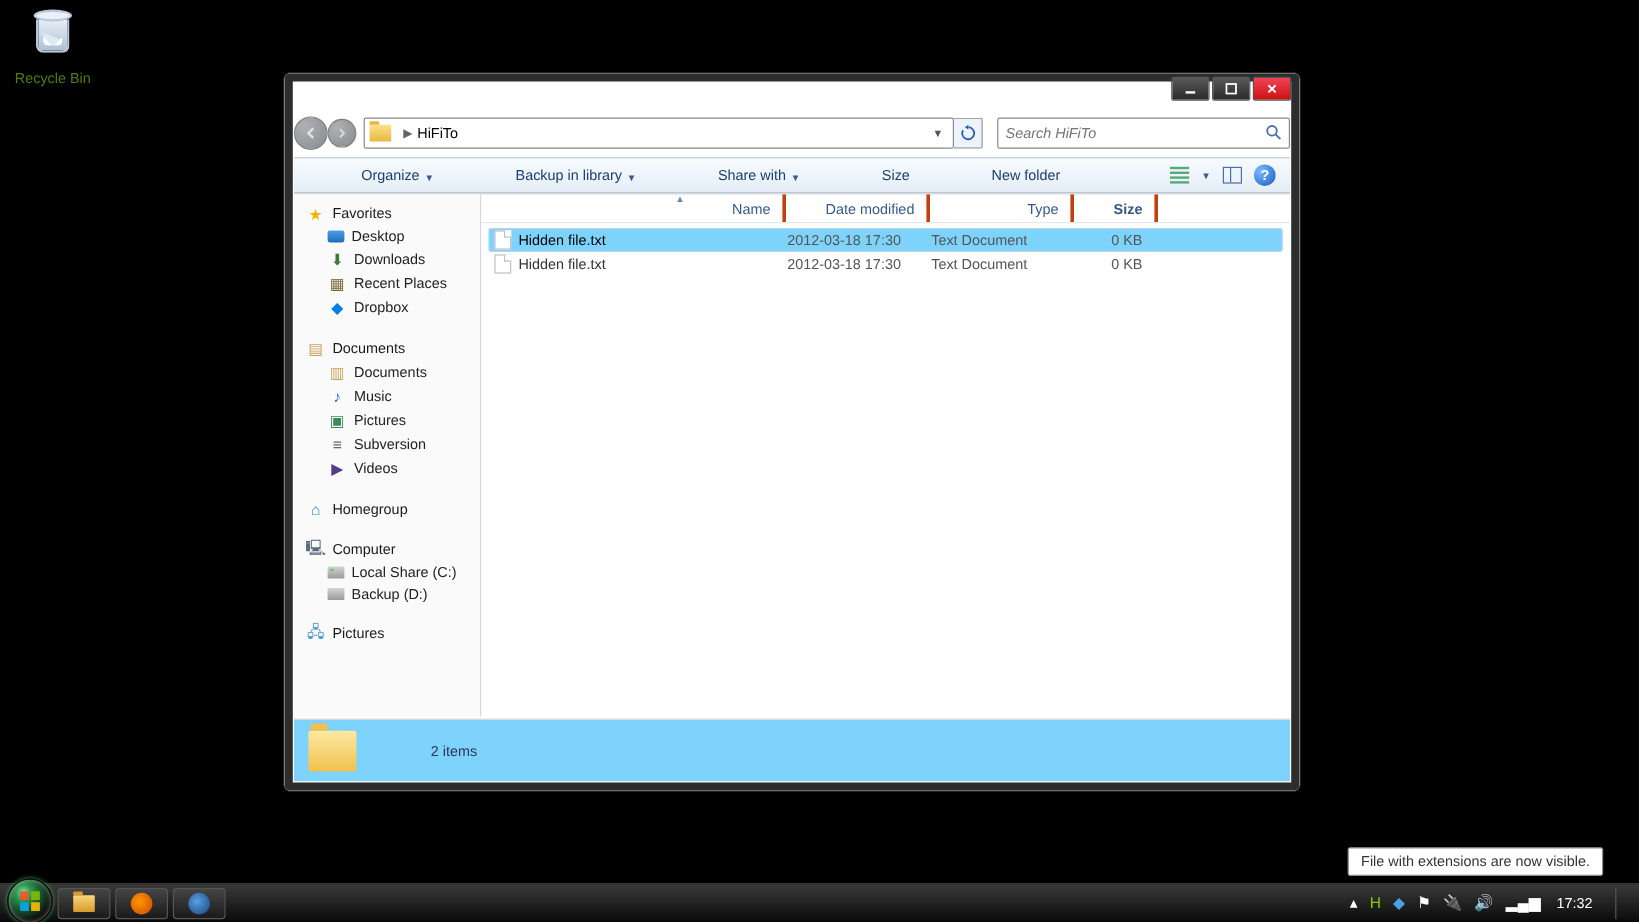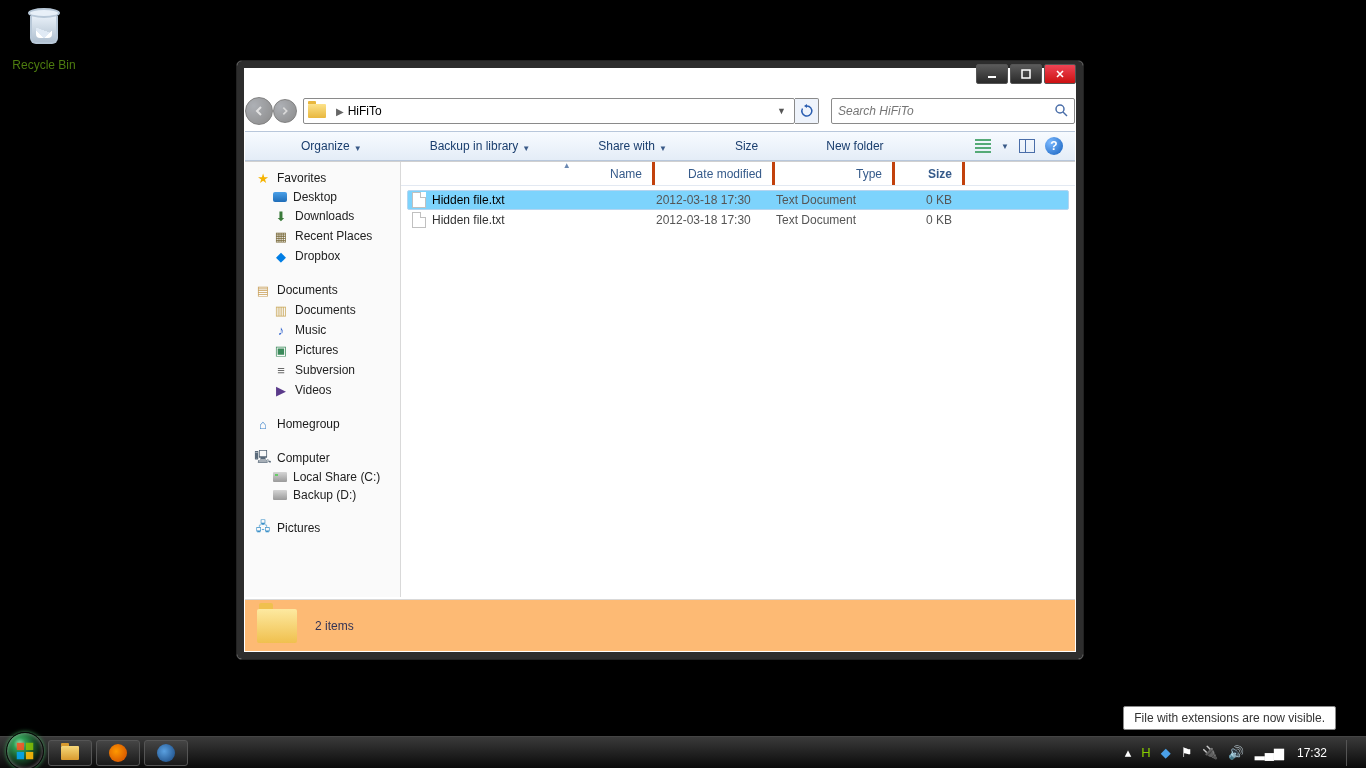--- a/index.html
+++ b/index.html
@@ -137,21 +137,21 @@
   .row { height:20px; display:flex; align-items:center; font-size:12px; color:#333; border:1px solid transparent; border-radius:2px;}
   .row.sel { background:#7dd3fc; border-color:#b5d5f0; color:#000;}
   .row .c-name{width:248px; display:flex;align-items:center; gap:6px; padding-left:4px;}
   .row .c-date{width:120px; color:#555;}
   .row .c-type{width:120px; color:#555;}
   .row .c-size{width:70px; text-align:right; padding-right:14px; color:#555;}
   .file-ic { width:14px;height:16px;border:1px solid #c0c0c0; background:#fff; position:relative;}
   .file-ic::after{content:"";position:absolute;right:-1px;top:-1px;width:5px;height:5px;background:#fff;border-left:1px solid #c0c0c0;border-bottom:1px solid #c0c0c0;}
 
   .statusbar { position:absolute; left:8px; right:8px; bottom:8px; height:52px;
-    border-top:1px solid #d9d9d9; display:flex; align-items:center; padding:4px 12px; font-size:12px; color:#335; background:#fdba74;}
+    border-top:1px solid #d9d9d9; display:flex; align-items:center; padding:4px 12px; font-size:12px; color:#335; background:#7dd3fc;gap:44px;}
   .statusbar .big-folder { width:40px;height:34px; margin-right:18px;
     background:linear-gradient(#fde9a0,#f0c04e); border-radius:2px; position:relative;}
   .statusbar .big-folder::before{content:"";position:absolute;top:-6px;left:2px;width:14px;height:6px;background:#f0c04e;border-radius:2px 2px 0 0;}
 
   
   .taskbar {
     position:absolute; left:0; right:0; bottom:0; height:32px;
     background:linear-gradient(#3a3a3a,#0a0a0a);
     display:flex; align-items:center; padding:0 6px; gap:4px;
     border-top:1px solid #444;

